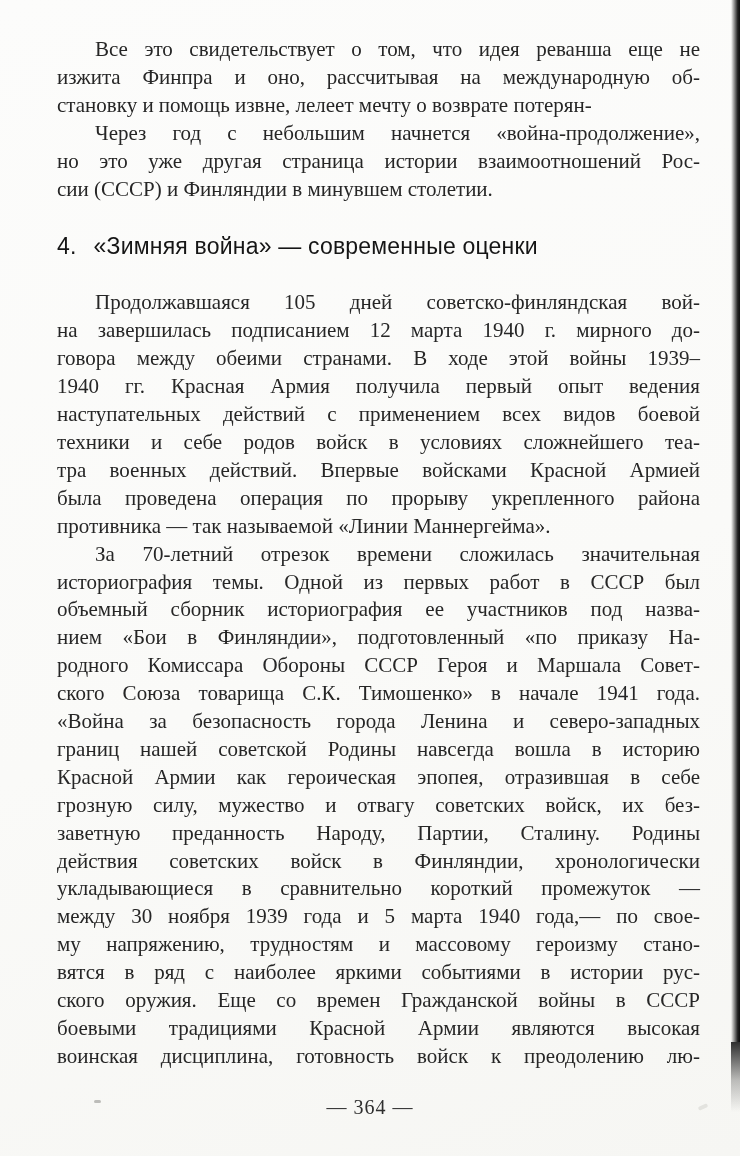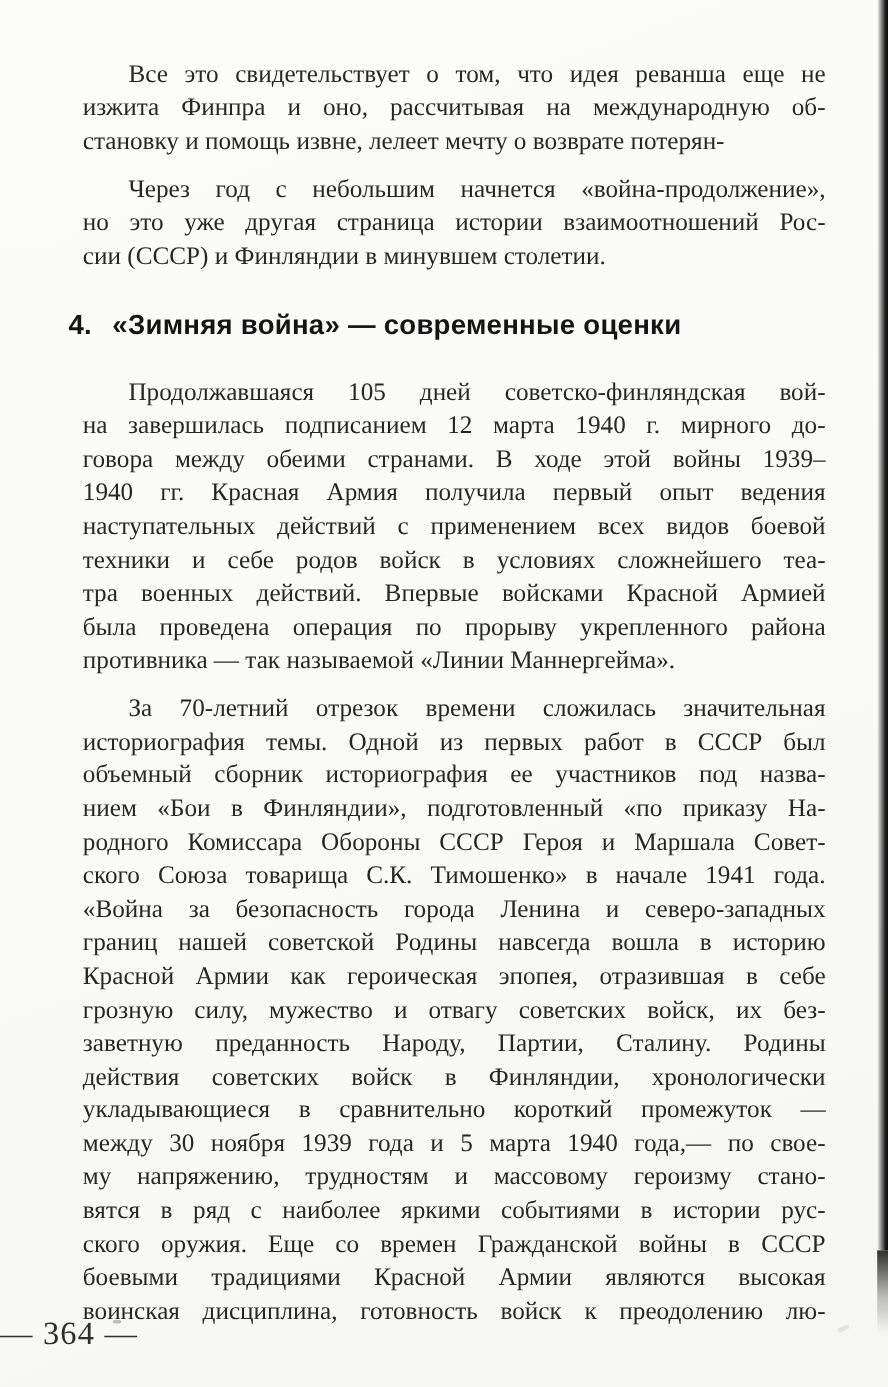--- a/index.html
+++ b/index.html
@@ -23,58 +23,58 @@
     position: absolute;
     top: 36px;
     left: 57px;
     width: 643px;
     font-family: "Liberation Serif", "DejaVu Serif", serif;
     font-size: 21px;
     line-height: 27.9px;
     color: #262626;
   }
   .para {
-    margin: 12px;
+    margin: 0;
     padding: 0;
   }
   .para .line {
     text-align: justify;
     text-align-last: justify;
     white-space: normal;
   }
   .para .line:first-child {
     text-indent: 38px;
   }
   .para .line:last-child {
     text-align-last: left;
   }
   .para.continues .line:last-child {
     text-align-last: justify;
   }
   .heading {
     margin: 28px 0 28px 0;
     font-family: "Liberation Sans", "DejaVu Sans", sans-serif;
-    font-weight: bold;
+    font-weight: normal;
     font-size: 23px;
     line-height: 30px;
     color: #151515;
     letter-spacing: 0.2px;
   }
   .heading .h-num {
     display: inline-block;
     margin-right: 17px;
   }
   .page-number {
     position: absolute;
     top: 1096px;
     left: 0;
     width: 740px;
-    text-align: left;
+    text-align: center;
     font-family: "Liberation Serif", "DejaVu Serif", serif;
-    font-size: 27px;
+    font-size: 20px;
     color: #2e2e2e;
     letter-spacing: 1px;
   }
   
   .scan-edge {
     position: absolute;
     top: 0;
     right: 0;
     width: 9px;
     height: 1042px;

